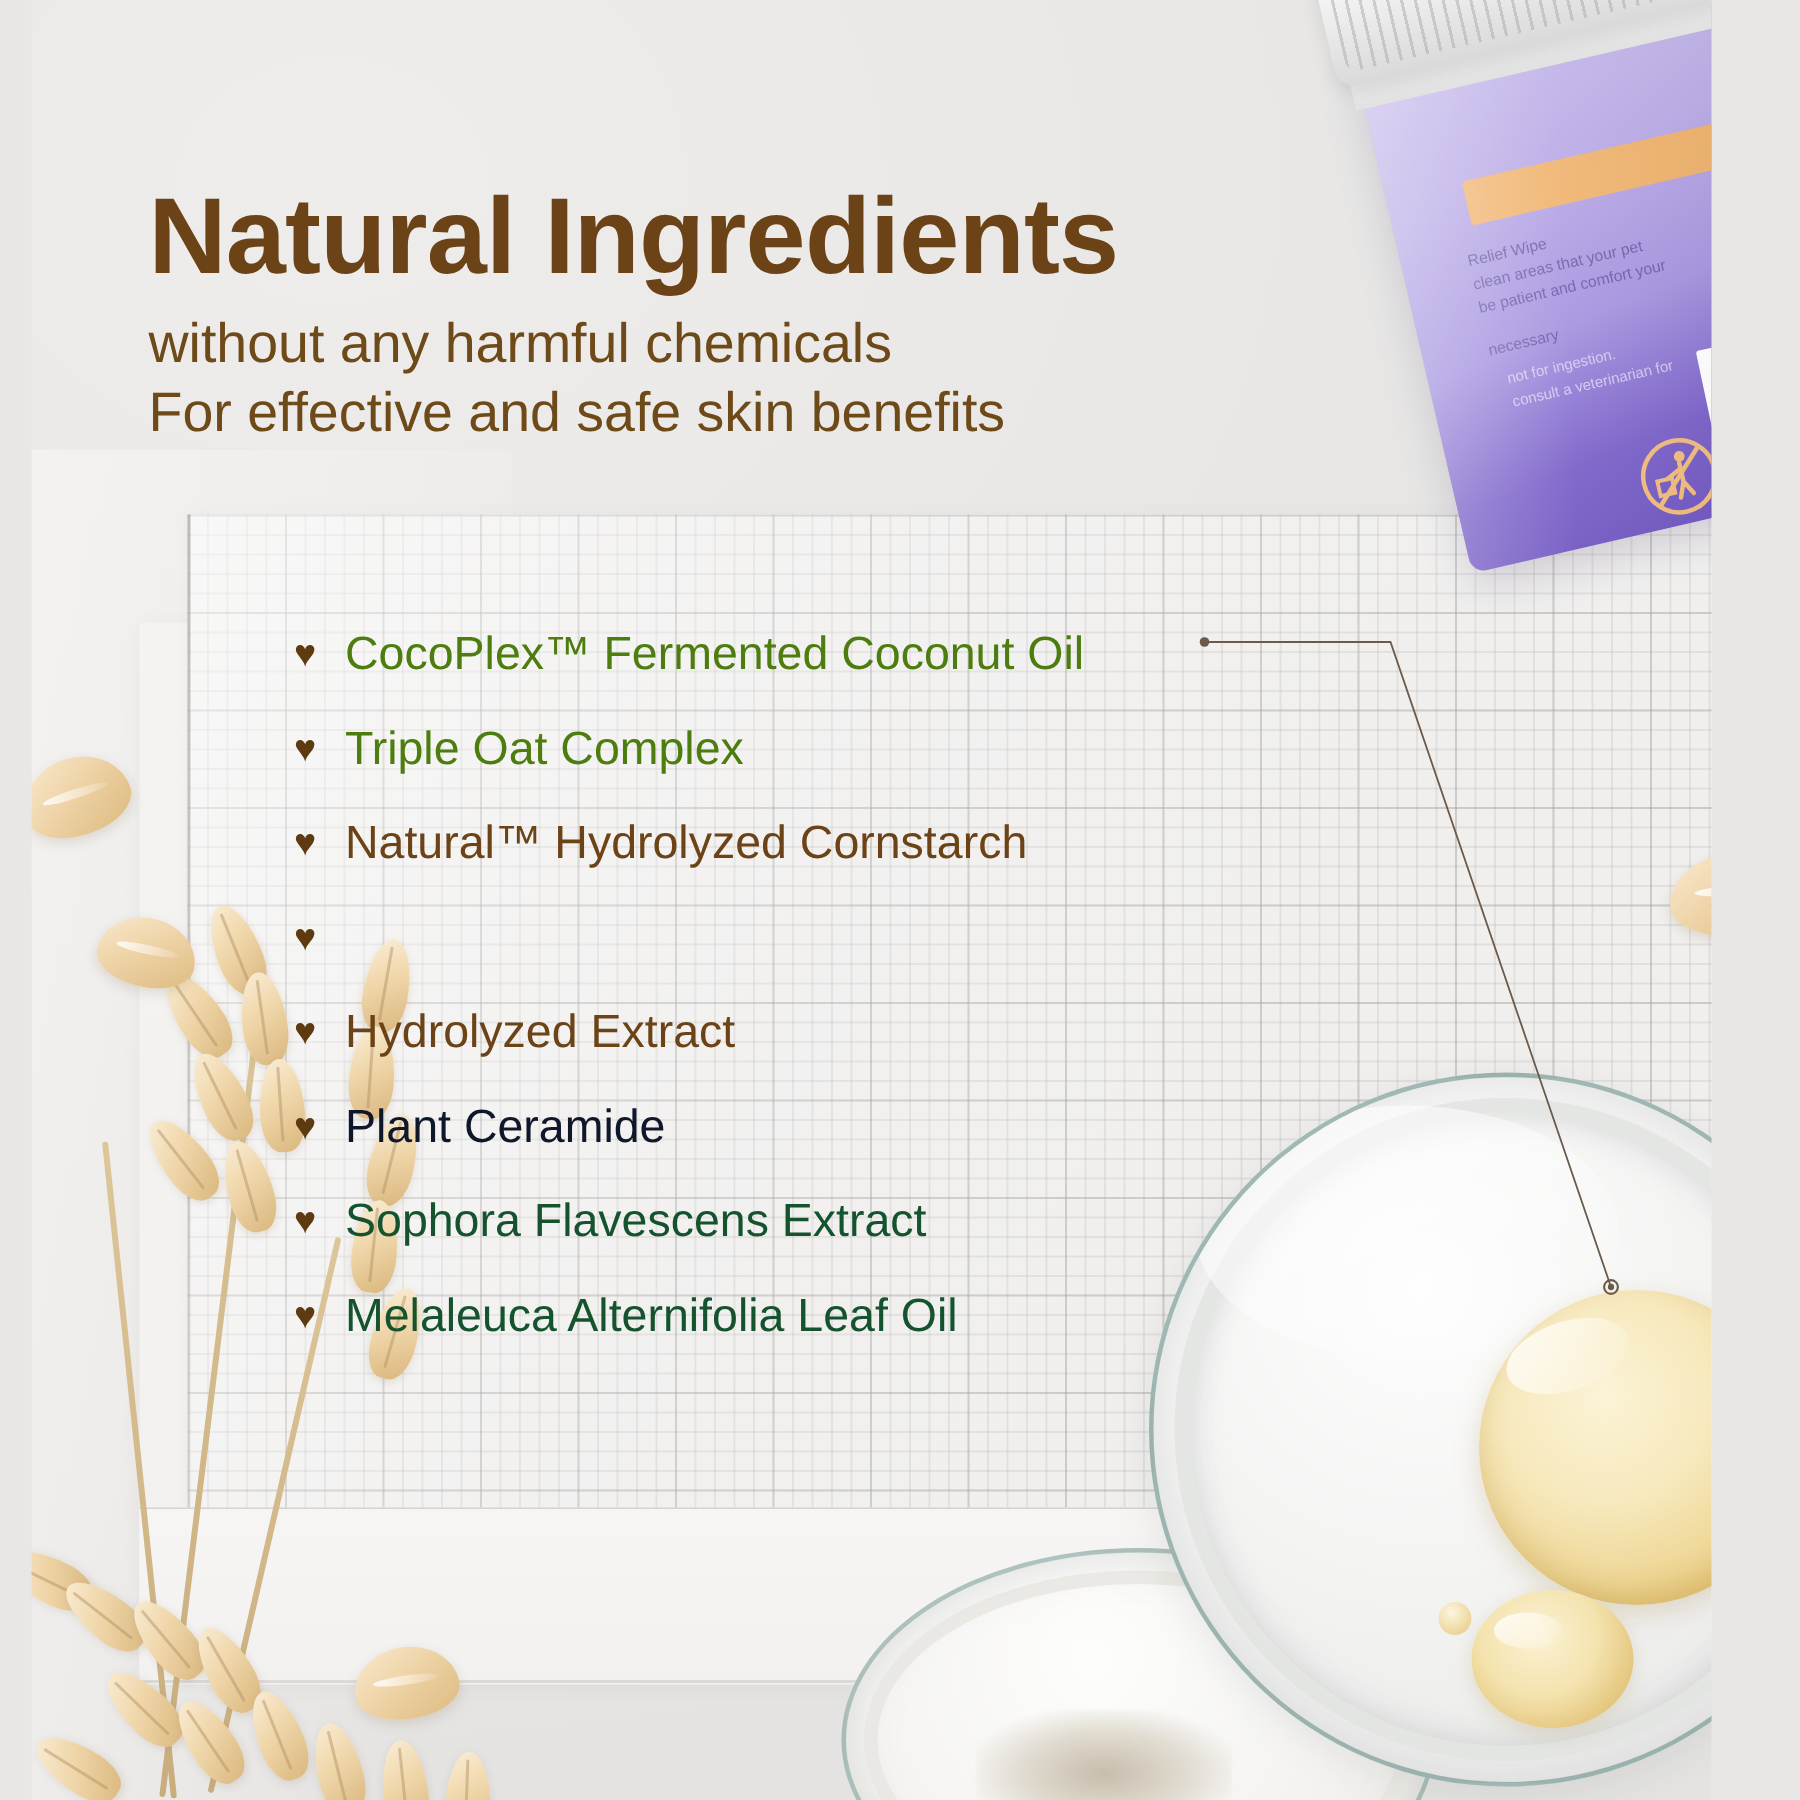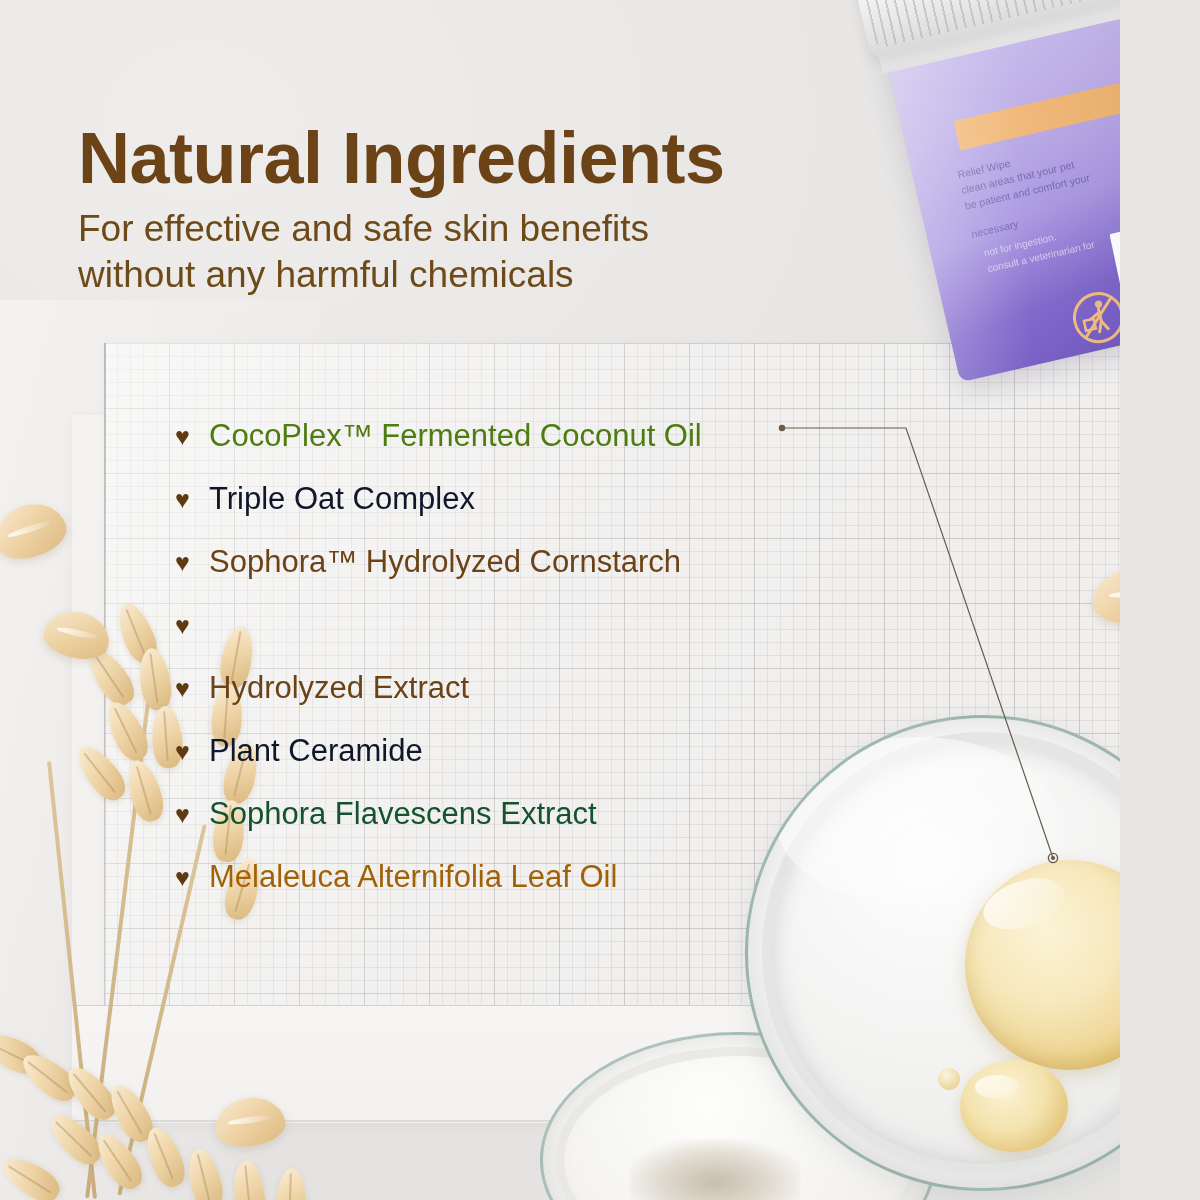--- a/index.html
+++ b/index.html
@@ -2,21 +2,21 @@
 <html><head>
 <meta charset="utf-8">
 <style>
   html,body{margin:0;padding:0;}
   body{
     width:1200px;height:1200px;overflow:hidden;position:relative;
     background:#e8e7e6;
     font-family:"Liberation Sans","DejaVu Sans",sans-serif;
     -webkit-font-smoothing:antialiased;
   }
-  .stage{position:absolute;inset:0;width:1120px;height:1200px;overflow:hidden;}
+  .stage{position:absolute;inset:0;width:1120px;height:1200px;overflow:hidden;margin-left:21px;}
 
   
   .bg-wash{position:absolute;inset:0;
     background:
       radial-gradient(120% 90% at 18% 10%, #eeedec 0%, #e7e6e5 55%, #e4e3e2 100%);
   }
   .bg-soft-left{position:absolute;left:0;top:300px;width:320px;height:900px;
     background:linear-gradient(100deg,#f3f2f1 0%, rgba(243,242,241,0) 85%);}
 
   
@@ -275,55 +275,55 @@
     </div>
 
     <div class="jar-neck"></div>
     <div class="jar-lid">
       <div class="jar-lid-ribs"></div>
     </div>
   </div>
 
   <div class="headline">Natural Ingredients</div>
   <div class="subhead">
+    <div>without any harmful chemicals</div>
     <div>For effective and safe skin benefits</div>
-    <div>without any harmful chemicals</div>
   </div>
 
   <div class="ing-list" id="ing-list">
       <div class="ing-row">
         <span class="ing-bullet" style="color: rgb(94, 58, 16);">♥</span>
         <span class="ing-text" style="color: #4d7c0f;">CocoPlex™ Fermented Coconut Oil</span>
       </div>
       <div class="ing-row">
         <span class="ing-bullet" style="color: rgb(94, 58, 16);">♥</span>
-        <span class="ing-text" style="color: #0f172a;">Triple Oat Complex</span>
-      </div>
-      <div class="ing-row">
-        <span class="ing-bullet" style="color: rgb(94, 58, 16);">♥</span>
-        <span class="ing-text" style="color: rgb(107, 67, 23);">Sophora™ Hydrolyzed Cornstarch</span>
+        <span class="ing-text" style="color: #4d7c0f;">Triple Oat Complex</span>
+      </div>
+      <div class="ing-row">
+        <span class="ing-bullet" style="color: rgb(94, 58, 16);">♥</span>
+        <span class="ing-text" style="color: rgb(107, 67, 23);">Natural™ Hydrolyzed Cornstarch</span>
       </div>
       <div class="ing-row">
         <span class="ing-bullet" style="color: rgb(94, 58, 16);">♥</span>
       </div>
       <div class="ing-row">
         <span class="ing-bullet" style="color: rgb(94, 58, 16);">♥</span>
         <span class="ing-text" style="color: rgb(107, 67, 23);">Hydrolyzed Extract</span>
       </div>
       <div class="ing-row">
         <span class="ing-bullet" style="color: rgb(94, 58, 16);">♥</span>
         <span class="ing-text" style="color: #0f172a;">Plant Ceramide</span>
       </div>
       <div class="ing-row">
         <span class="ing-bullet" style="color: rgb(94, 58, 16);">♥</span>
         <span class="ing-text" style="color: #14532d;">Sophora Flavescens Extract</span>
       </div>
       <div class="ing-row">
         <span class="ing-bullet" style="color: rgb(94, 58, 16);">♥</span>
-        <span class="ing-text" style="color: #a16207;">Melaleuca Alternifolia Leaf Oil</span>
+        <span class="ing-text" style="color: #14532d;">Melaleuca Alternifolia Leaf Oil</span>
       </div>
     </div>
 
   <svg class="callout" id="callout-svg">
       <polyline points="782,428 906,428 1053,858" fill="none" stroke="#6b5a4a" stroke-width="1.2"></polyline>
       <circle cx="782" cy="428" r="3.2" fill="#6b5a4a"></circle>
       <circle cx="1053" cy="858" r="4.6" fill="none" stroke="#6b5a4a" stroke-width="1.4"></circle>
       <circle cx="1053" cy="858" r="2.1" fill="#6b5a4a"></circle>
     </svg>
 

